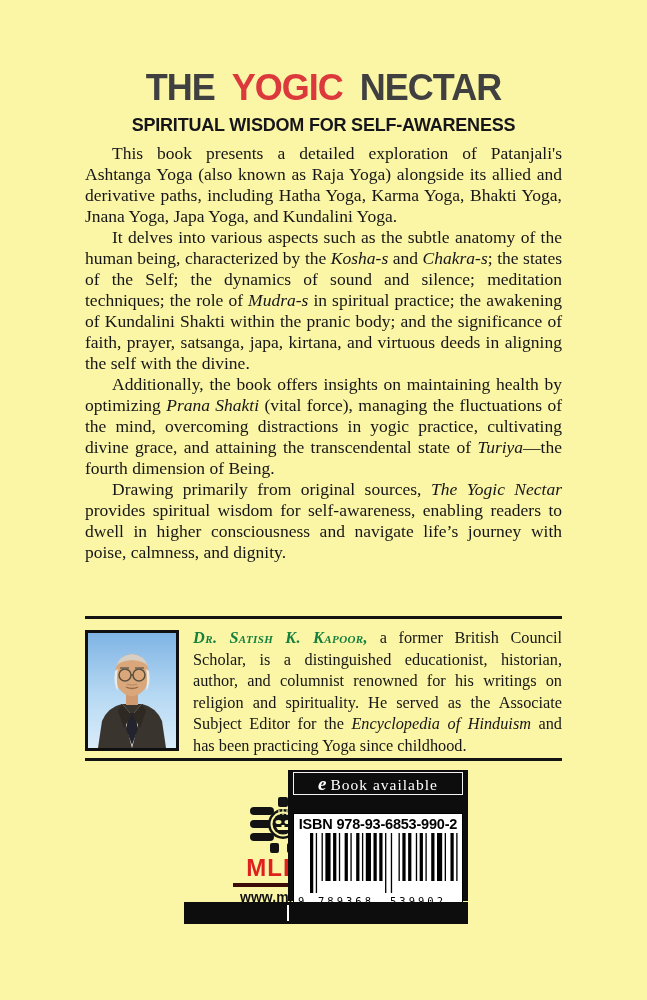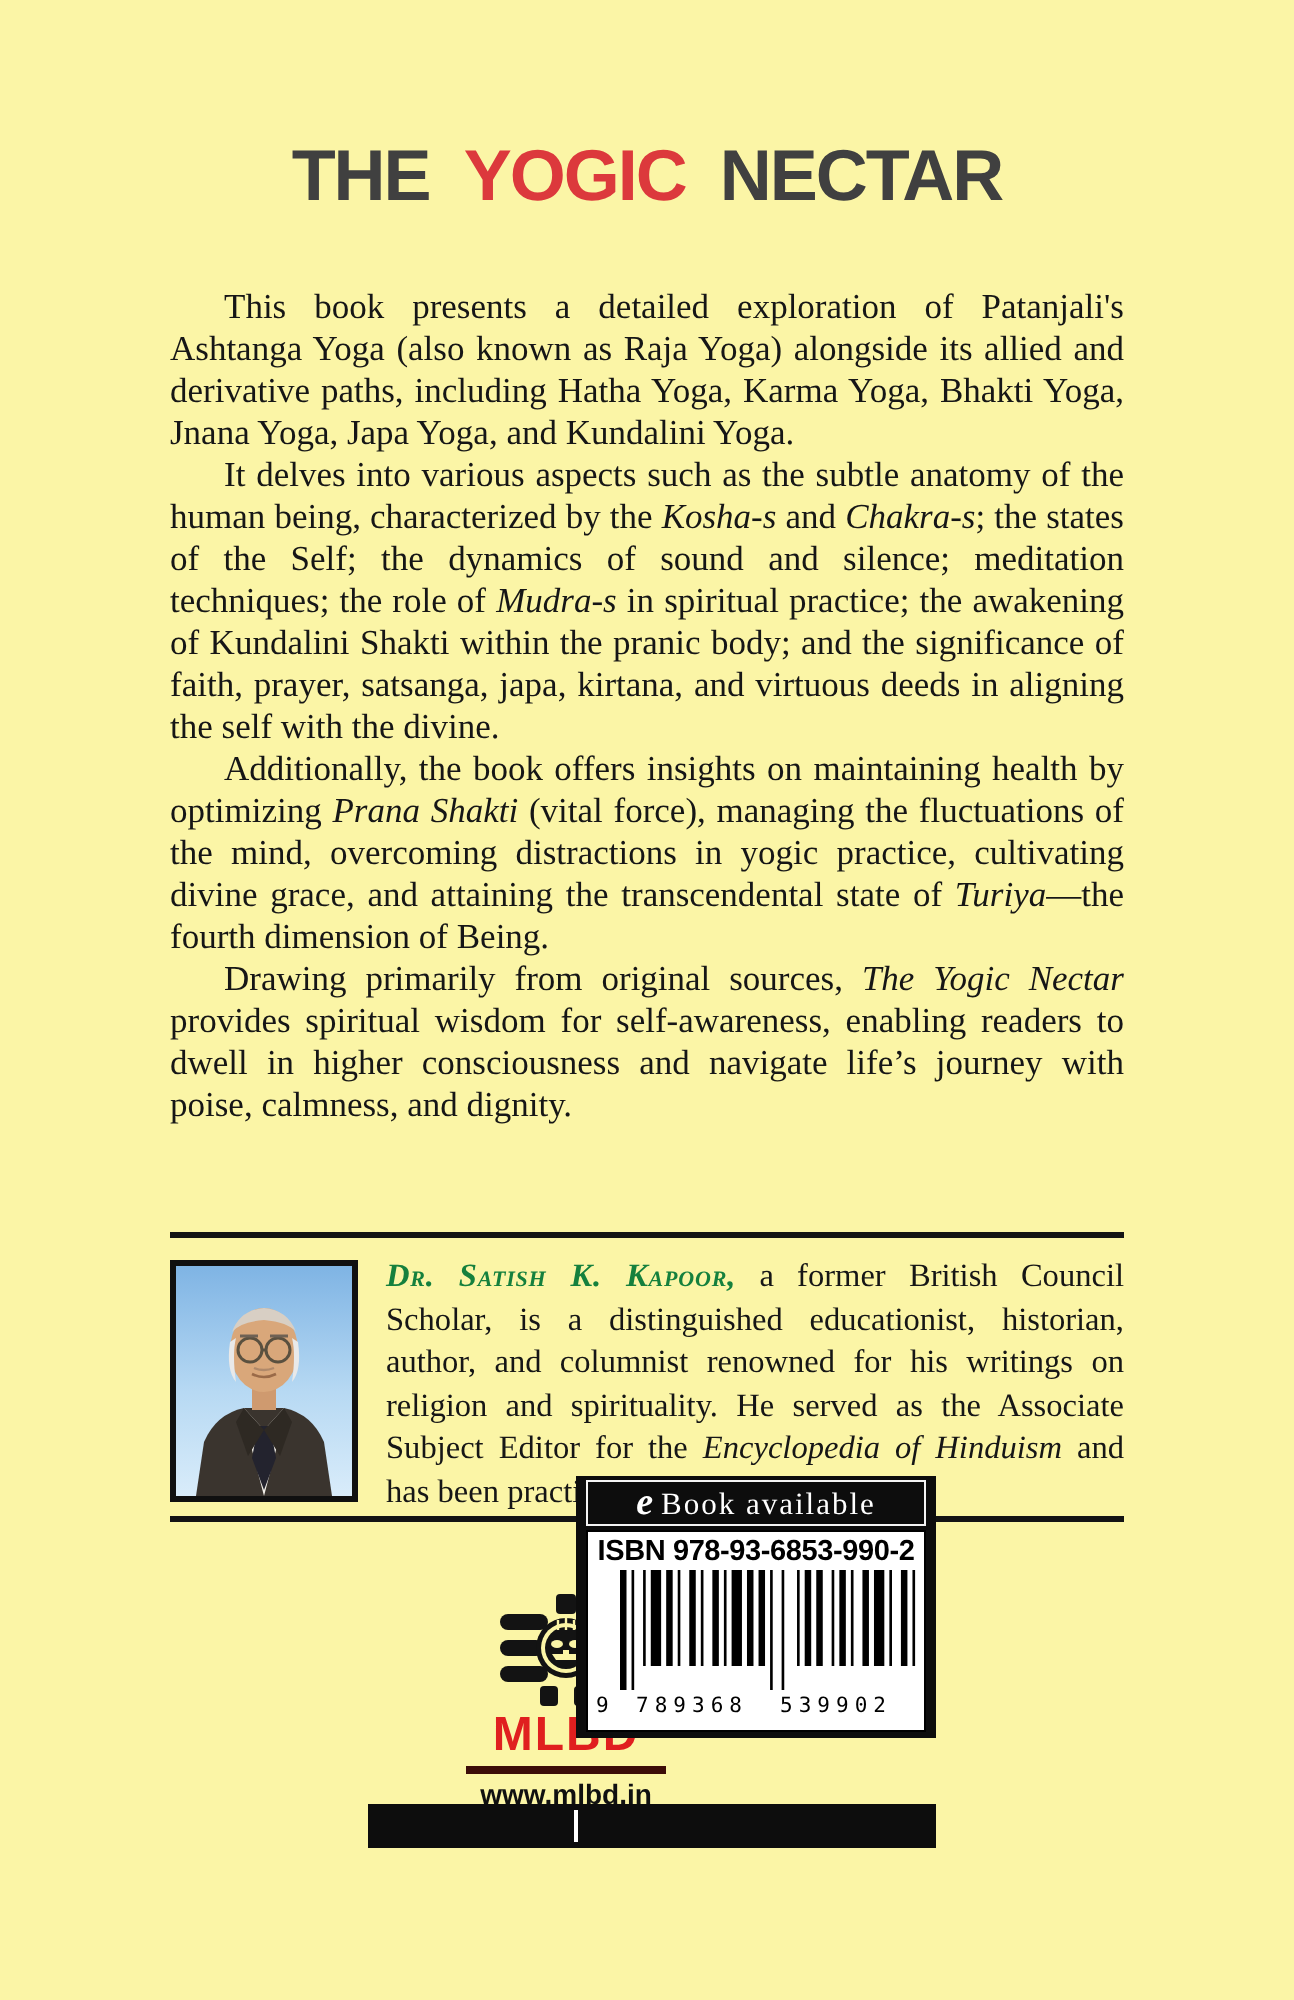--- a/index.html
+++ b/index.html
@@ -66,30 +66,30 @@
   }
   .mlbd-emblem{display:block;margin:0 auto;}
   .mlbd-name{
     color:#E01F1F;font-weight:bold;font-size:24px;line-height:1;letter-spacing:1px;
     margin-top:3px;
   }
   .mlbd-rule{height:4px;background:#3c0d08;margin:3px 0 2px;}
   .mlbd-site{font-weight:bold;font-size:14px;color:#101010;}
 
   .isbn-box{
-    position:absolute;left:288px;top:738px;width:180px;height:131px;
+    position:absolute;left:288px;top:770px;width:180px;height:131px;
     background:#0d0d0d;box-sizing:border-box;padding:2px 5px 5px;
   }
   .ebook{
     height:21px;line-height:21px;border:1px solid #f5f5f5;
     color:#fff;text-align:center;font-size:15.5px;letter-spacing:1px;
   }
   .ebook .e{font-style:italic;font-size:19px;font-weight:bold;margin-right:3px;}
   .isbn-inner{
-    margin-top:2px;background:#fff;height:101px;box-sizing:border-box;
+    margin-top:18px;background:#fff;height:101px;box-sizing:border-box;
     border:1px solid #000;padding:2px 4px 0;
   }
   .isbn-num{
     text-align:center;font-family:"Liberation Sans", sans-serif;
     font-weight:bold;font-size:14.5px;color:#000;letter-spacing:-0.2px;
   }
   .barcode{position:relative;height:76px;margin-top:1px;}
   .bars{position:absolute;left:12px;top:0;}
   .bc-digits{
     position:absolute;left:0;right:4px;bottom:2px;display:flex;align-items:flex-end;
@@ -113,20 +113,21 @@
 <body>
 
 <div class="cover">
 
   <div class="title-wrap">
     <div class="title">
       <span class="navy">THE</span>
       <span class="red">YOGIC</span>
       <span class="navy">NECTAR</span>
     </div>
+    <div class="subtitle">SPIRITUAL WISDOM FOR SELF-AWARENESS</div>
   </div>
 
   <div class="synopsis">
     <p class="ind"><span>This book presents a detailed exploration of Patanjali's Ashtanga Yoga (also known as Raja Yoga) alongside its allied and derivative paths, including Hatha Yoga, Karma Yoga, Bhakti Yoga, Jnana Yoga, Japa Yoga, and Kundalini Yoga.</span></p>
     <p class="ind"><span>It delves into various aspects such as the subtle anatomy of the human being, characterized by the </span><span class="it">Kosha-s</span><span> and </span><span class="it">Chakra-s</span><span>; the states of the Self; the dynamics of sound and silence; meditation techniques; the role of </span><span class="it">Mudra-s</span><span> in spiritual practice; the awakening of Kundalini Shakti within the pranic body; and the significance of faith, prayer, satsanga, japa, kirtana, and virtuous deeds in aligning the self with the divine.</span></p>
     <p class="ind"><span>Additionally, the book offers insights on maintaining health by optimizing </span><span class="it">Prana Shakti</span><span> (vital force), managing the fluctuations of the mind, overcoming distractions in yogic practice, cultivating divine grace, and attaining the transcendental state of </span><span class="it">Turiya</span><span>—the fourth dimension of Being.</span></p>
     <p class="ind"><span>Drawing primarily from original sources, </span><span class="it">The Yogic Nectar</span><span> provides spiritual wisdom for self-awareness, enabling readers to dwell in higher consciousness and navigate life’s journey with poise, calmness, and dignity.</span></p>
   </div>
 
   <div class="rule" id="rule1"></div>

